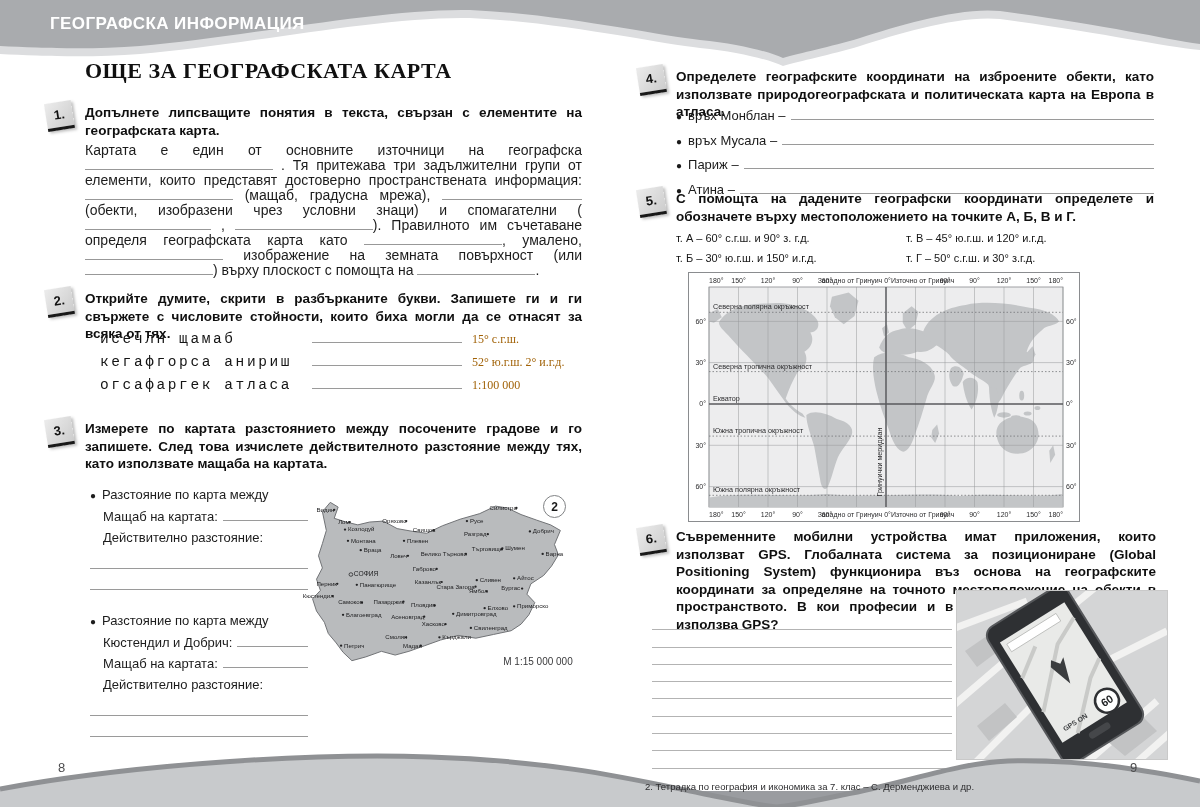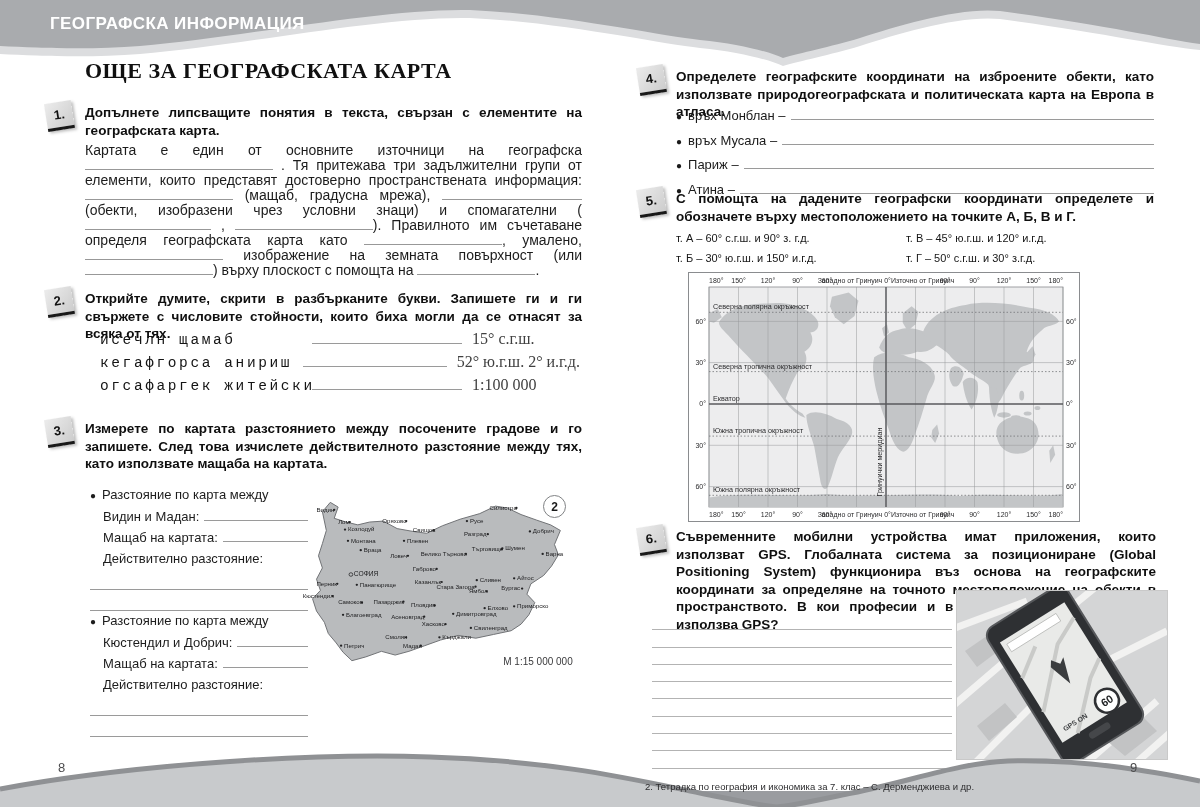--- a/index.html
+++ b/index.html
@@ -18,21 +18,21 @@
        transform:rotate(-9deg);border-bottom:3px solid #191919;box-shadow:2px 2px 3px rgba(0,0,0,.25);
        display:flex;align-items:center;justify-content:center;font-weight:bold;font-size:13px;color:#111}
   .prompt{position:absolute;font-weight:bold;font-size:13.5px;line-height:17.5px;color:#0f0f0f;text-align:justify}
   .body-text{position:absolute;font-size:14px;line-height:15px;text-align:justify;color:#1c1c1c}
   .blank{display:inline-block;border-bottom:1px solid #989898;height:11px;vertical-align:baseline}
   
   .t2rows{position:absolute;left:100px;top:330px;width:480px}
   .t2row{display:flex;align-items:baseline;height:23px}
   .scr{font-family:Liberation Mono, monospace;font-size:14.5px;letter-spacing:2.6px;width:212px;white-space:nowrap;color:#141414}
   .t2line{width:150px;border-bottom:1px solid #9a9a9a;height:12px;margin-right:10px}
-  .t2val{font-family:"Liberation Serif",serif;font-size:16px;white-space:nowrap;color:#404040}
+  .t2val{font-family:"Liberation Serif",serif;font-size:12px;white-space:nowrap;color:#a16207}
   
   .bblock{position:absolute;width:218px;font-size:13px;line-height:21px;color:#1c1c1c}
   .brow{display:flex;align-items:baseline;white-space:nowrap}
   .bdot{margin-right:6px;font-size:10px}
   .bindent{padding-left:13px}
   .fill{flex:1;border-bottom:1px solid #9a9a9a;height:11px;margin-left:5px}
   .wline{border-bottom:1px solid #9a9a9a;height:20px}
   
   .t4rows{position:absolute;left:676px;top:108px;width:478px}
   .t4row{display:flex;align-items:baseline;height:24.5px;font-size:13px;white-space:nowrap}
@@ -74,39 +74,35 @@
       <span class="scr">исечлн щамаб</span>
       <span class="t2line"></span>
       <span class="t2val">15° с.г.ш.</span>
     </div>
   <div class="t2row">
       <span class="scr">кегафгорса анириш</span>
       <span class="t2line"></span>
       <span class="t2val">52° ю.г.ш. 2° и.г.д.</span>
     </div>
   <div class="t2row">
-      <span class="scr">огсафаргек житейски</span>
+      <span class="scr">огсафаргек атласа</span>
       <span class="t2line"></span>
       <span class="t2val">1:100 000</span>
     </div>
 </div>
 
 <div class="badge" style="left:46px;top:418px">
     <span>3.</span>
   </div>
 <div class="prompt" style="left:85px;top:420px;width:497px">Измерете по картата разстоянието между посочените градове и го запишете. След това изчислете действителното разстояние между тях, като използвате мащаба на картата.</div>
 
 <div class="bblock" style="left:90px;top:484px">
   <div class="brow">
       <span class="bdot">●</span>
       <span>Разстояние по карта между</span>
-    </div>
-  <div class="brow bindent">
-      <span>Видин и Мадан:</span>
-      <span class="fill"></span>
     </div>
   <div class="brow bindent">
       <span>Мащаб на картата:</span>
       <span class="fill"></span>
     </div>
   <div class="brow bindent">
       <span>Действително разстояние:</span>
     </div>
   <div class="wline"></div>
   <div class="wline"></div>

